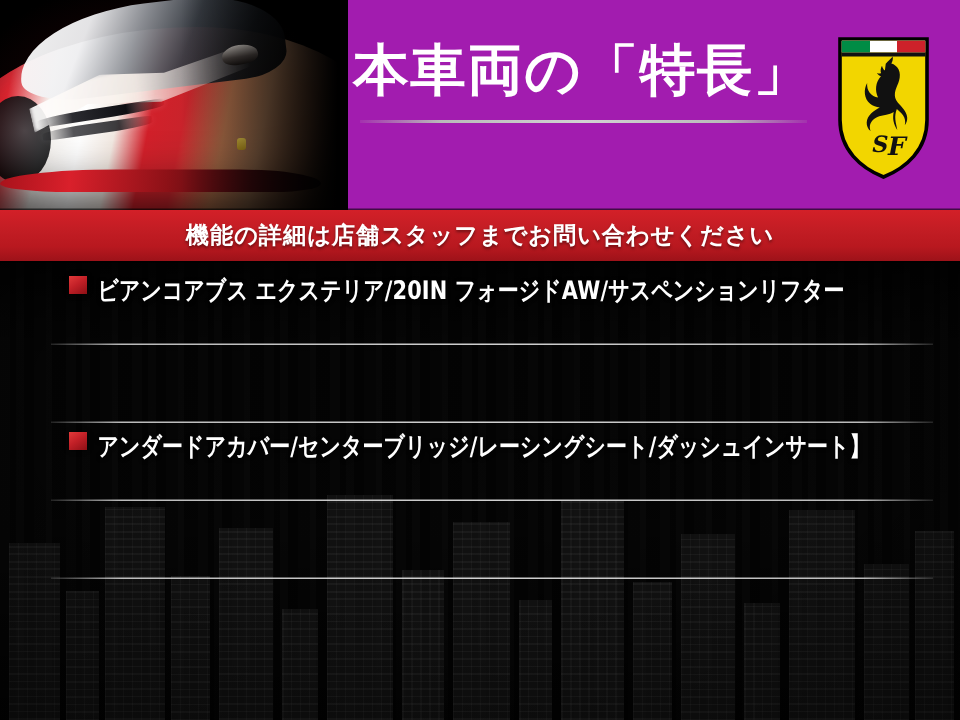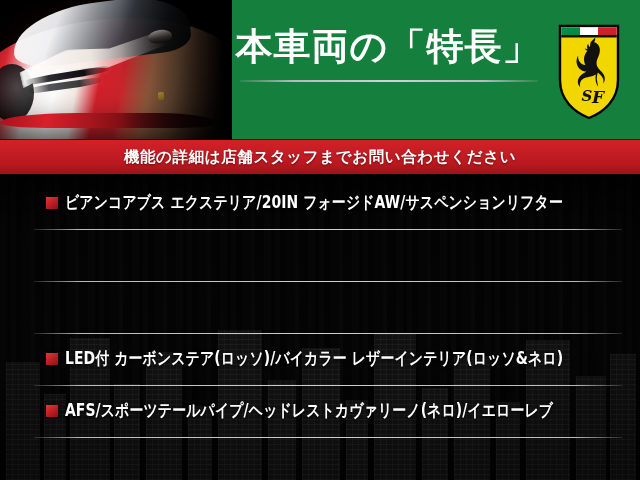--- a/index.html
+++ b/index.html
@@ -35,21 +35,21 @@
     content:"";position:absolute;inset:0;
     background:repeating-linear-gradient(0deg,rgba(200,200,200,.10) 0 1px,transparent 1px 5px),
                repeating-linear-gradient(90deg,rgba(200,200,200,.08) 0 1px,transparent 1px 6px);
   }
   .vignette{
     position:absolute;inset:0;pointer-events:none;
     background:radial-gradient(130% 95% at 50% 58%,rgba(0,0,0,0) 28%,rgba(0,0,0,.85) 100%);
   }
 
   
-  .header{position:absolute;left:0;top:0;width:640px;height:140px;background:#15803d;overflow:hidden;}
+  .header{position:absolute;left:0;top:0;width:640px;height:140px;background:#a21caf;overflow:hidden;}
 
   
   .car-photo{
     position:absolute;left:0;top:0;width:232px;height:140px;overflow:hidden;
     background:radial-gradient(60% 70% at 42% 52%,#2a0406 0%,#120203 45%,#000 88%);
   }
   .car-body{
     position:absolute;left:-34px;top:18px;width:292px;height:132px;
     border-radius:60% 46% 34% 30% / 70% 58% 42% 36%;
     background:
@@ -138,21 +138,21 @@
   }
   .red-banner-text{
     color:#fff;font-size:15.5px;font-weight:700;letter-spacing:.6px;
     font-family:"DejaVu Sans","Liberation Sans",sans-serif;
     text-shadow:0 1px 2px rgba(0,0,0,.45);white-space:nowrap;
   }
 
   
   .features{position:absolute;left:0;top:182px;width:640px;height:270px;}
   .feature-row{position:relative;height:52px;}
-  .feature-line{display:flex;align-items:center;height:40px;padding-left:46px;}
+  .feature-line{display:flex;height:40px;padding-left:46px;}
   .bullet{
     width:12px;height:12px;flex:0 0 12px;margin-right:7px;margin-top:2px;
     background:linear-gradient(145deg,#e23a3a 0%,#c22027 46%,#8e1016 100%);
     box-shadow:0 0 3px rgba(0,0,0,.8);
   }
   .feature-text{
     color:#fff;font-size:17px;font-weight:600;white-space:nowrap;
     font-family:"DejaVu Sans","Liberation Sans",sans-serif;
     transform:scaleX(.82);transform-origin:left center;
     text-shadow:0 1px 3px rgba(0,0,0,.9);
@@ -250,33 +250,26 @@
         <span class="feature-text">ビアンコアブス エクステリア/20IN フォージドAW/サスペンションリフター</span>
       </div>
       <div class="row-rule"></div>
     </div>
 
     <div class="feature-row">
       <div class="row-rule"></div>
     </div>
 
     <div class="feature-row">
-      <div class="row-rule"></div>
-    </div>
-
-    <div class="feature-row">
       <div class="feature-line">
         <span class="bullet"></span>
-        <span class="feature-text">LED付 カーボンステア(ロッソ)/バイカラー レザーインテリア(ロッソ&amp;ネロ)</span>
+        <span class="feature-text">アンダードアカバー/センターブリッジ/レーシングシート/ダッシュインサート】</span>
       </div>
       <div class="row-rule"></div>
     </div>
 
     <div class="feature-row">
-      <div class="feature-line">
-        <span class="bullet"></span>
-        <span class="feature-text">AFS/スポーツテールパイプ/ヘッドレストカヴァリーノ(ネロ)/イエローレブ</span>
-      </div>
-      <div class="row-rule"></div>
-    </div>
+      <div class="row-rule"></div>
+    </div>
+
 
   </div>
 </div>
 
 </body></html>

